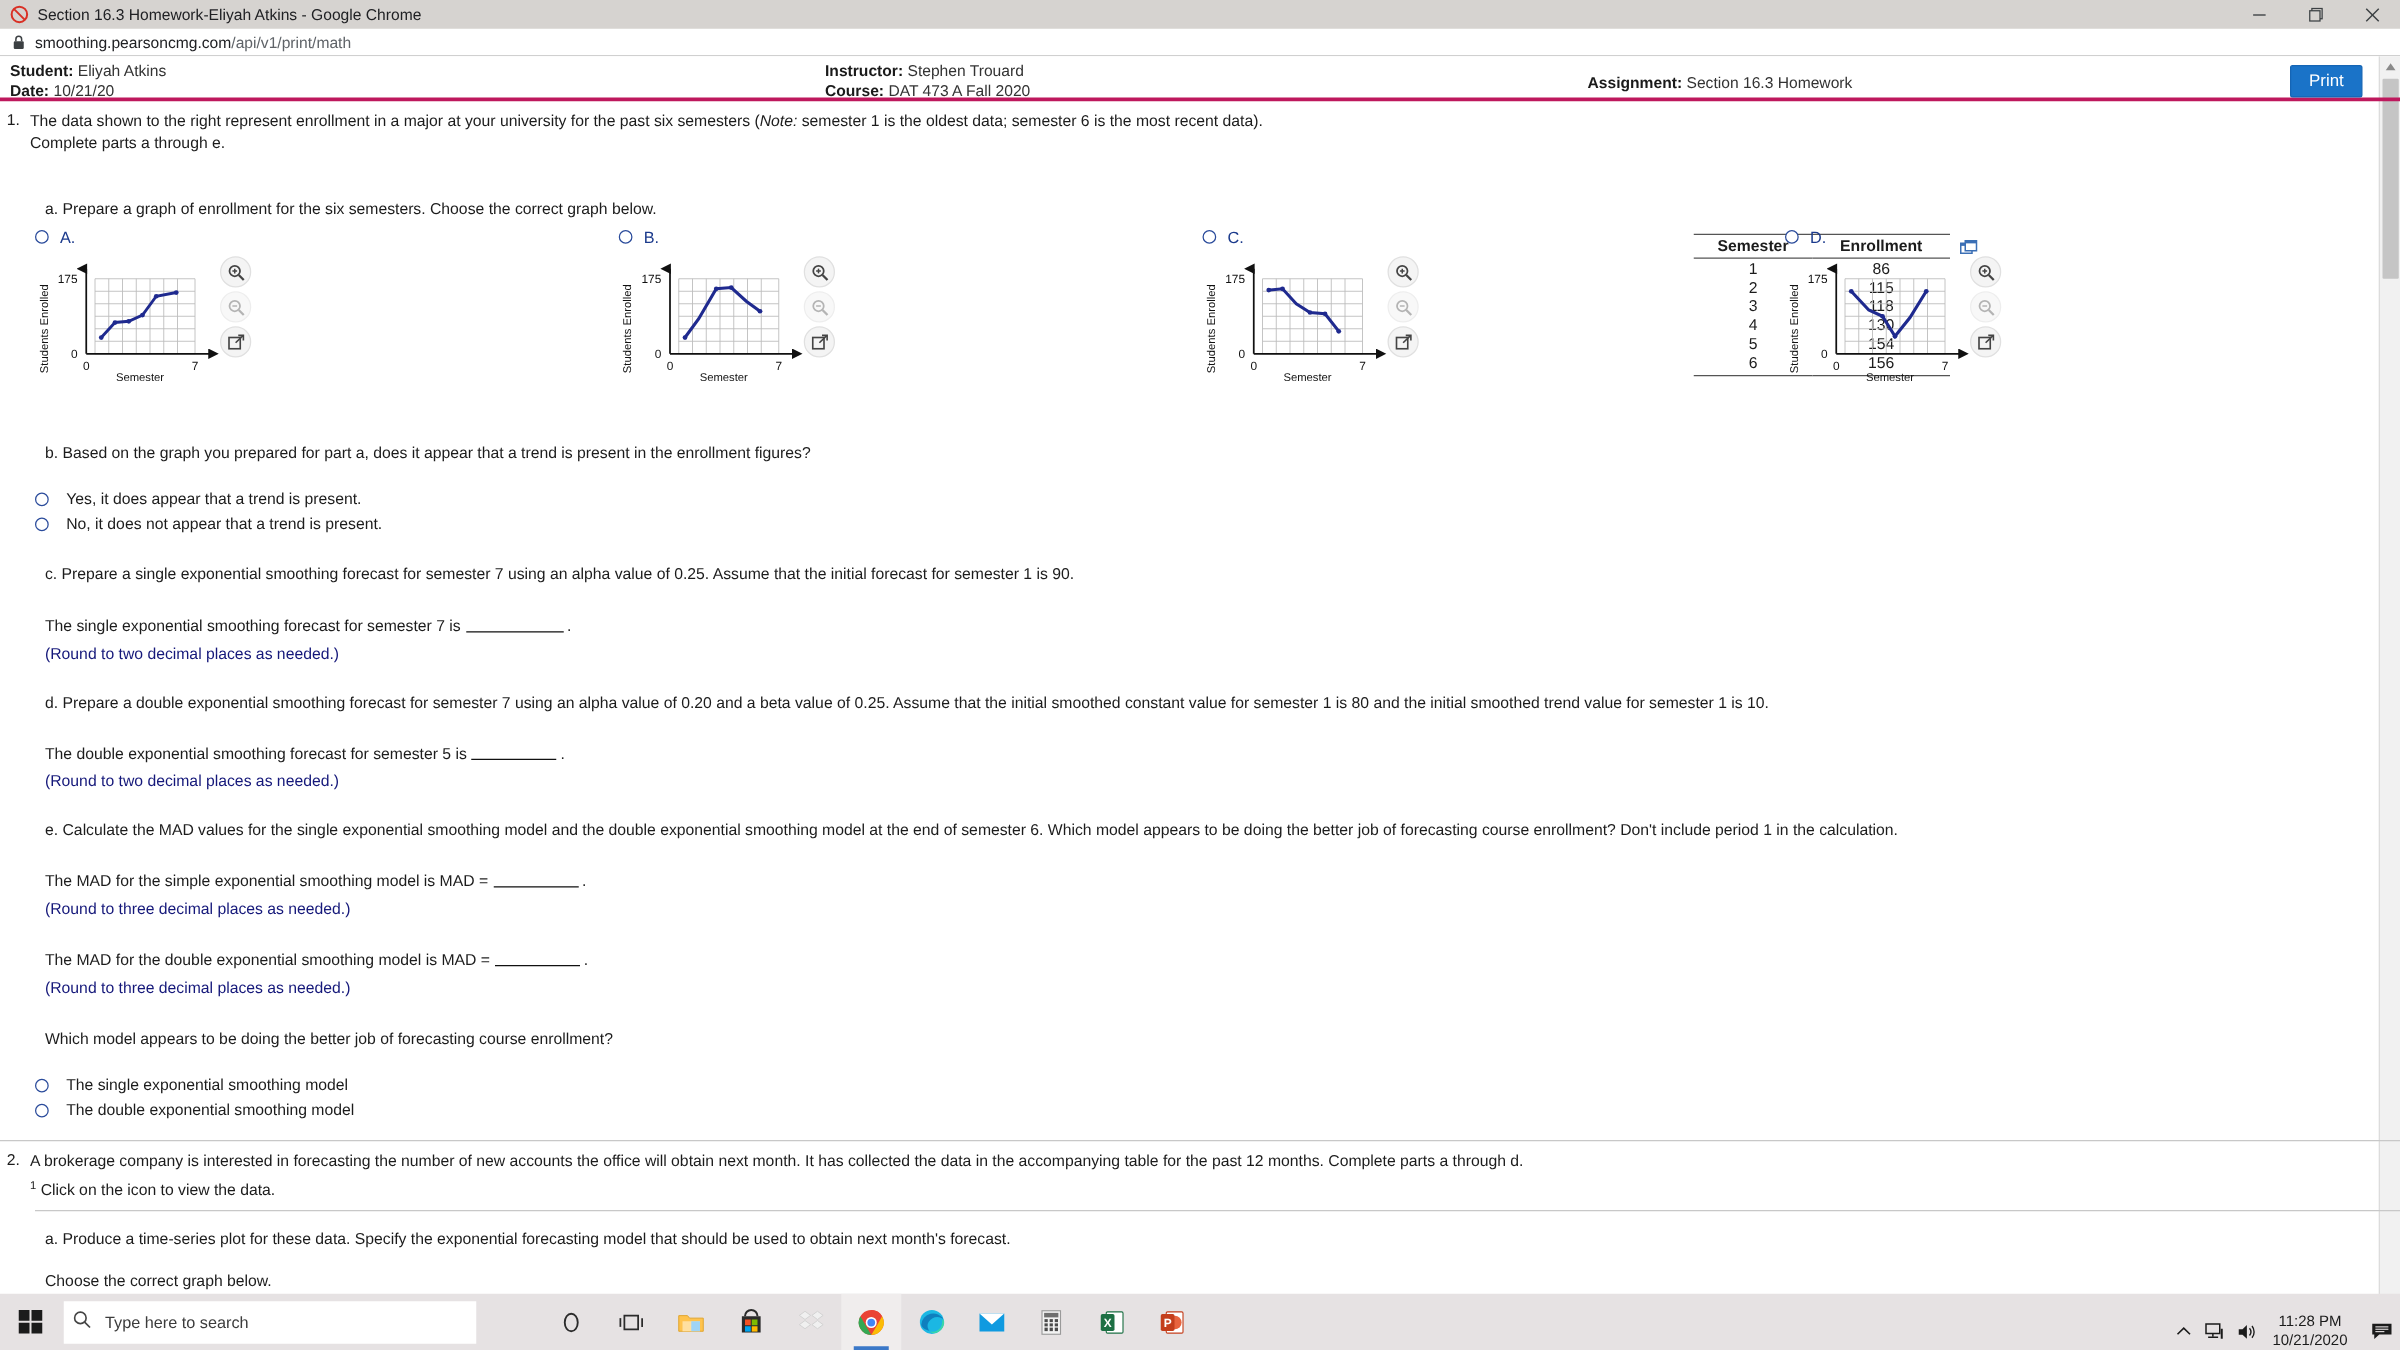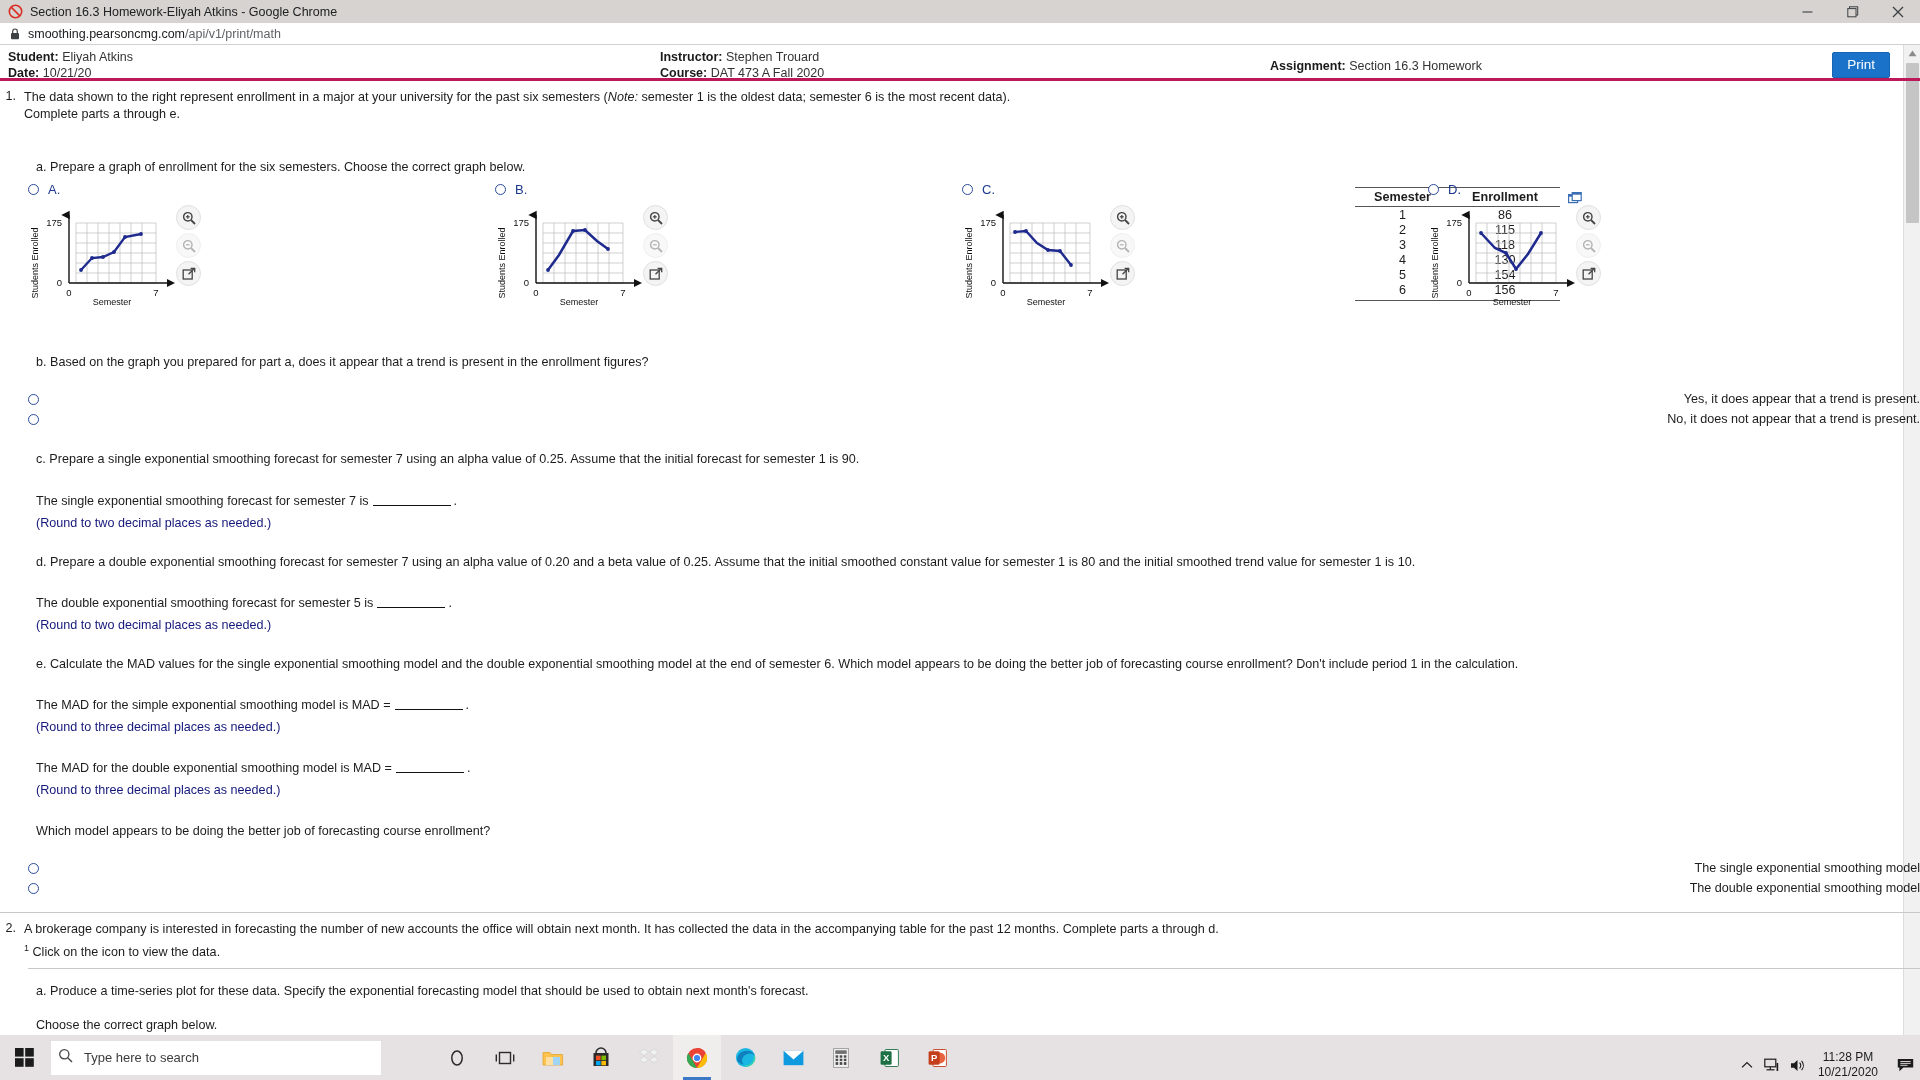--- a/index.html
+++ b/index.html
@@ -172,21 +172,21 @@
   .blank {
     display: inline-block;
     width: 78px;
     border-bottom: 1.3px solid #111;
     margin: 0 3px -1px 4px;
     height: 13px;
   }
   .blank.sm { width: 68px; }
 
   
-  .choice { display: flex; align-items: center; padding: 3px 0 3px 28px; justify-content: space-between; }
+  .choice { display: flex; align-items: center; padding: 3px 0 3px 28px; }
   .radio {
     width: 11px; height: 11px;
     border: 1.4px solid #2a4b9b;
     border-radius: 50%;
     margin-right: 14px;
     flex: 0 0 auto;
     background: #fff;
   }
   .choice-label { font-size: 12.6px; color:#1c1c1c; }
 

